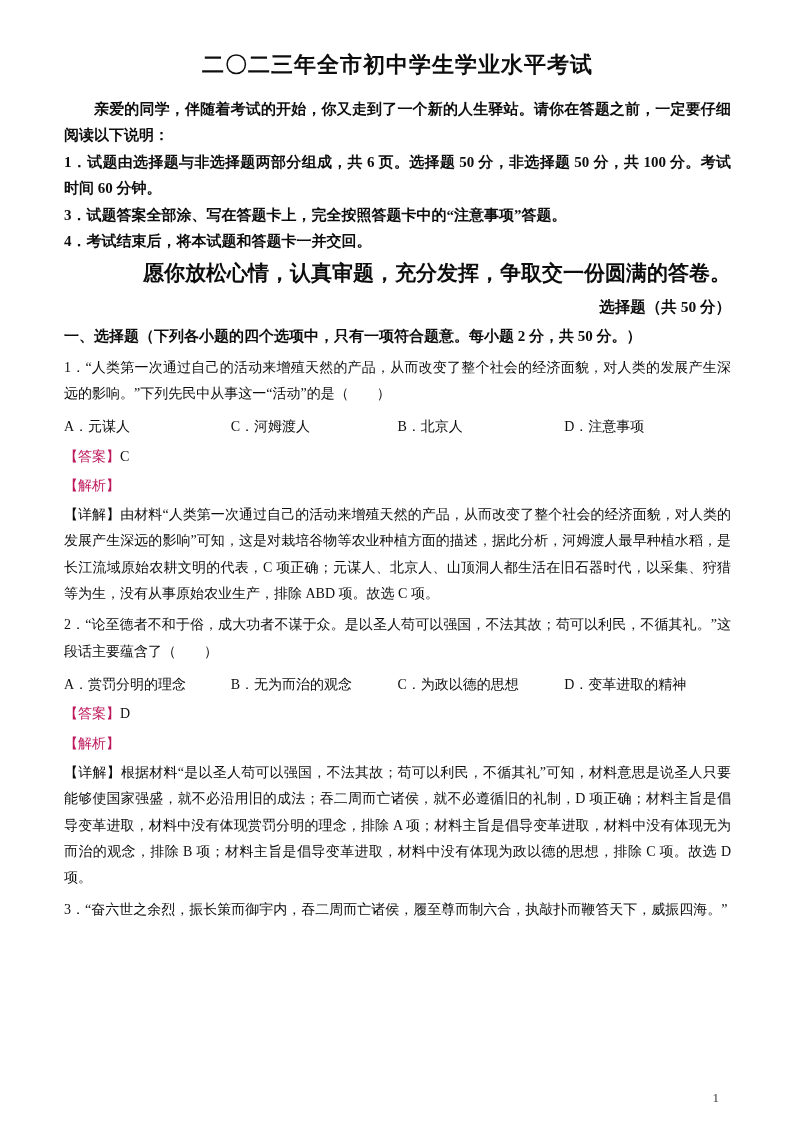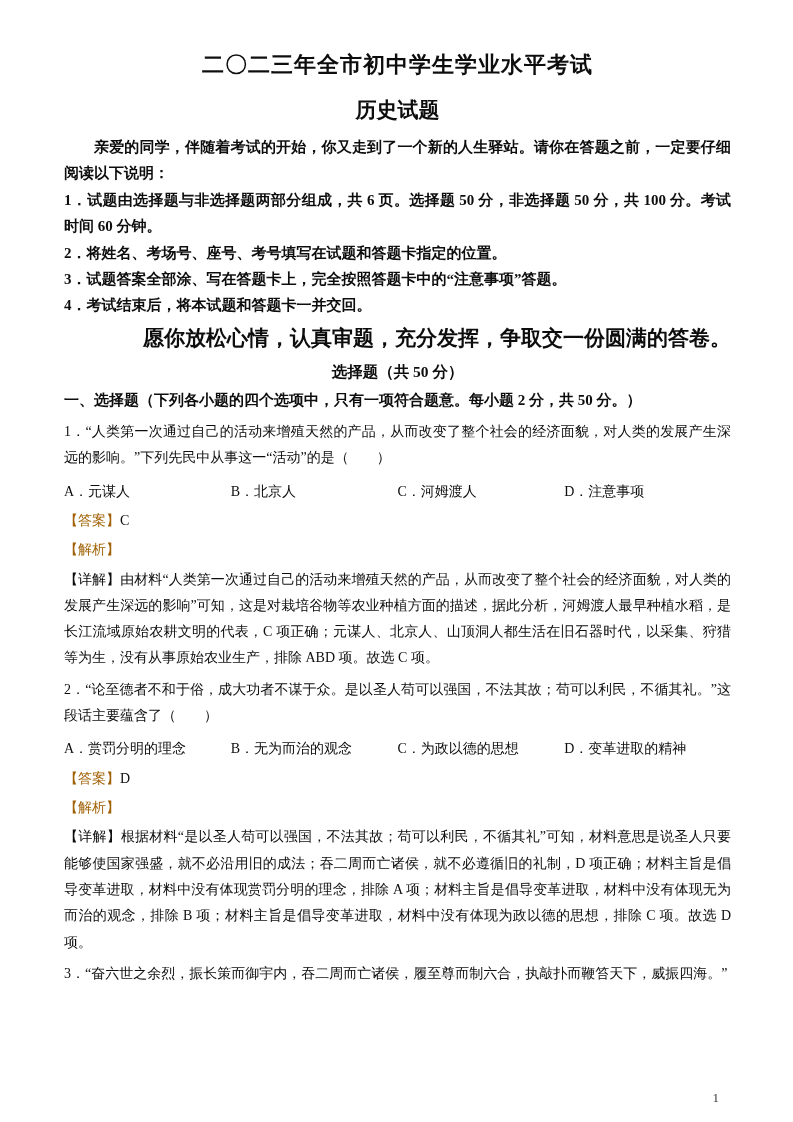--- a/index.html
+++ b/index.html
@@ -42,21 +42,21 @@
   .notice .intro { text-indent: 2em; }
   .wish-line {
     margin: 1px 0 0 0;
     text-align: right;
     font-size: 21px;
     font-weight: bold;
     line-height: 1.76;
   }
   .section-heading {
     margin: 1px 0 0 0;
-    text-align: center;
+    text-align: right;
     font-size: 15.5px;
     font-weight: bold;
     line-height: 1.76;
   }
   .part-heading {
     margin: 2px 0 0 0;
     font-size: 15px;
     font-weight: bold;
     line-height: 1.8;
     text-align: justify;
@@ -75,59 +75,57 @@
     margin-top: 3px;
   }
   .options span {
     flex: 0 0 25%;
     white-space: nowrap;
     margin-top: 7px;
   }
   .ans-line, .analysis-line {
     margin-top: 3px !important;
   }
-  .marker { color: #a16207; }
+  .marker { color: #be185d; }
   .detail {
     margin-top: 3px !important;
     text-align: justify;
   }
   .page-number {
     position: absolute;
     right: 74px;
     bottom: 16px;
     font-size: 13px;
     color: #3a3a3a;
   }
 </style>
 </head>
 <body>
 
 <div class="page">
 
   <h1 class="doc-title">二〇二三年全市初中学生学业水平考试</h1>
-  <h2 class="doc-subtitle">历史试题</h2>
 
   <div class="notice">
     <p class="intro">亲爱的同学，伴随着考试的开始，你又走到了一个新的人生驿站。请你在答题之前，一定要仔细阅读以下说明：</p>
     <p>1．试题由选择题与非选择题两部分组成，共 6 页。选择题 50 分，非选择题 50 分，共 100 分。考试时间 60 分钟。</p>
-    <p>2．将姓名、考场号、座号、考号填写在试题和答题卡指定的位置。</p>
     <p>3．试题答案全部涂、写在答题卡上，完全按照答题卡中的“注意事项”答题。</p>
     <p>4．考试结束后，将本试题和答题卡一并交回。</p>
   </div>
 
   <p class="wish-line">愿你放松心情，认真审题，充分发挥，争取交一份圆满的答卷。</p>
   <p class="section-heading">选择题（共 50 分）</p>
   <p class="part-heading">一、选择题（下列各小题的四个选项中，只有一项符合题意。每小题 2 分，共 50 分。）</p>
 
   <div class="question-block">
     <p class="stem">1．“人类第一次通过自己的活动来增殖天然的产品，从而改变了整个社会的经济面貌，对人类的发展产生深远的影响。”下列先民中从事这一“活动”的是（　　）</p>
     <p class="options">
       <span>A．元谋人</span>
+      <span>C．河姆渡人</span>
       <span>B．北京人</span>
-      <span>C．河姆渡人</span>
       <span>D．注意事项</span>
     </p>
     <p class="ans-line"><span class="marker">【答案】</span><span>C</span></p>
     <p class="analysis-line"><span class="marker">【解析】</span></p>
     <p class="detail">【详解】由材料“人类第一次通过自己的活动来增殖天然的产品，从而改变了整个社会的经济面貌，对人类的发展产生深远的影响”可知，这是对栽培谷物等农业种植方面的描述，据此分析，河姆渡人最早种植水稻，是长江流域原始农耕文明的代表，C 项正确；元谋人、北京人、山顶洞人都生活在旧石器时代，以采集、狩猎等为生，没有从事原始农业生产，排除 ABD 项。故选 C 项。</p>
   </div>
 
   <div class="question-block">
     <p class="stem">2．“论至德者不和于俗，成大功者不谋于众。是以圣人苟可以强国，不法其故；苟可以利民，不循其礼。”这段话主要蕴含了（　　）</p>
     <p class="options">

